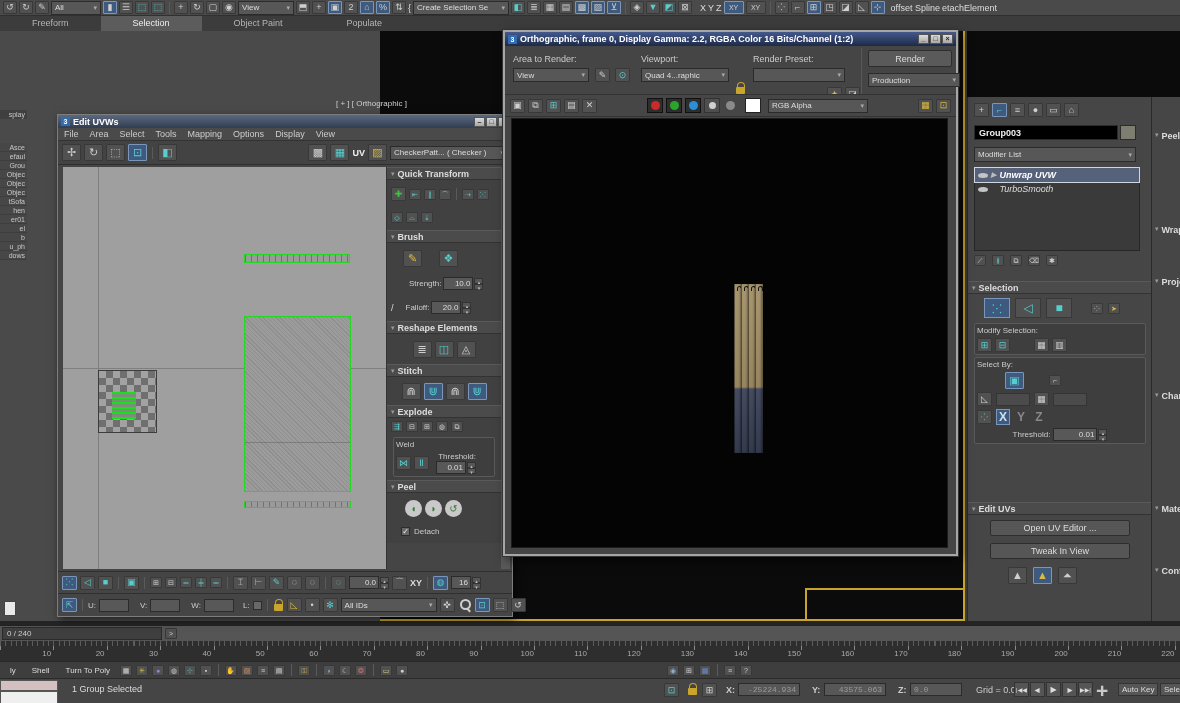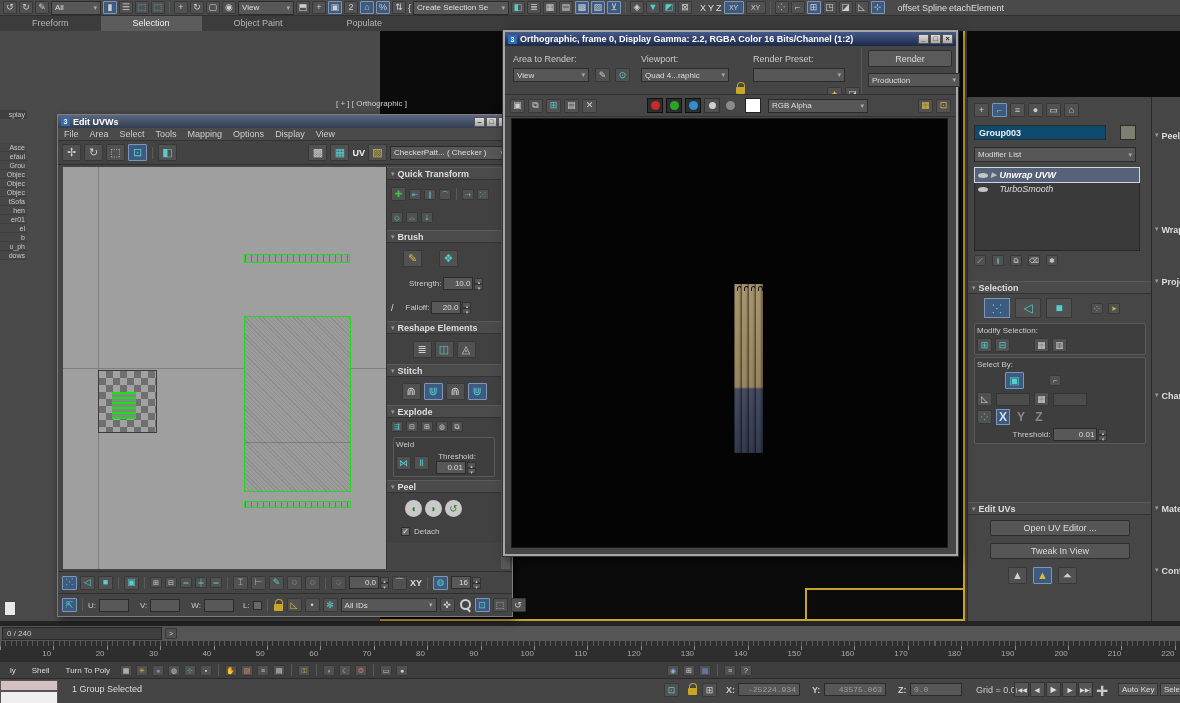--- a/index.html
+++ b/index.html
@@ -120,21 +120,21 @@
   .rimg{position:absolute;left:6px;top:86px;width:437px;height:430px;background:#040404;border:1px solid #1c1c1c}
   .poles{position:absolute;left:222px;top:165px;display:flex}
   .pole{width:8px;height:169px;position:relative;margin-right:-1px;
         background:linear-gradient(180deg,#a8966f 0,#97855f 103px,#454c61 105px,#333a4c 169px);
         border-left:1px solid rgba(0,0,0,.45);box-shadow:inset -2px 0 2px rgba(0,0,0,.35)}
   .pole::before{content:"";position:absolute;top:2px;left:2px;width:3px;height:4px;
         border:1px solid #141414;border-bottom:none;border-radius:3px 3px 0 0}
   
   .cmd{left:967px;top:97px;width:184px;height:524px;background:#464646;border-left:1px solid #2a2a2a;z-index:2}
   .cmdtabs{position:absolute;left:6px;top:6px;display:flex;gap:3px}
-  .namefld{position:absolute;left:6px;top:28px;width:132px;height:15px;background:#0c4a6e;
+  .namefld{position:absolute;left:6px;top:28px;width:144px;height:15px;background:#000000;
            border:1px solid #2c2c2c;color:#f0f0f0;font-weight:bold;font-size:9px;
            display:flex;align-items:center;padding:0 4px}
   .swatch{position:absolute;left:152px;top:28px;width:16px;height:15px;background:#7d7d70;border:1px solid #2c2c2c}
   .modlist{position:absolute;left:6px;top:50px;width:162px;height:15px}
   .stack{position:absolute;left:6px;top:70px;width:166px;height:84px;background:#3a3a3a;border:1px solid #272727}
   .stackrow{height:14px;display:flex;align-items:center;gap:3px;padding:0 3px;font-size:9px;
             font-style:italic;color:#ddd}
   .stackrow .arrow{color:#bbb;font-size:7px;visibility:hidden}
   .stackrow.active{background:#56627a;outline:1px solid #cfd6e0;color:#fff;font-weight:bold}
   .stackrow.active .arrow{visibility:visible}
@@ -251,21 +251,21 @@
     <span class="i sel" style="width:20px;font-size:7px">XY</span>
     <span class="i" style="width:20px;font-size:7px">XY</span>
     <span class="sep"></span>
     <span class="i">⁘</span>
     <span class="i">⌐</span>
     <span class="i sel">⊞</span>
     <span class="i">◳</span>
     <span class="i">◪</span>
     <span class="i">◺</span>
     <span class="i sel">⊹</span>
-    <span class="lbl" style="margin-left:11px">offset Spline</span>
+    <span class="lbl" style="margin-left:4px">offset Spline</span>
     <span class="lbl">etachElement</span>
   </div>
 
   <div class="abs ribbon">
 
   <div class="rtab">Freeform</div>
       <div class="rtab active">Selection</div>
       <div class="rtab">Object Paint</div>
       <div class="rtab">Populate</div>
     </div>

